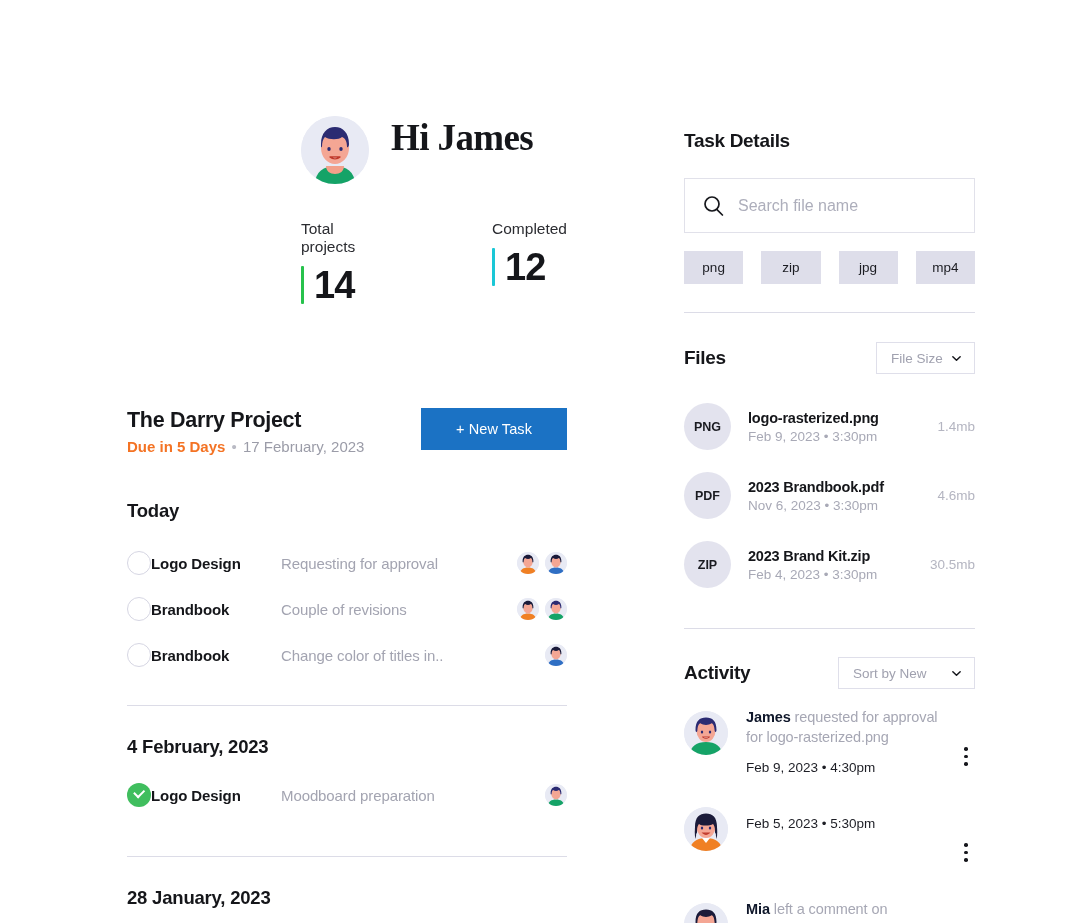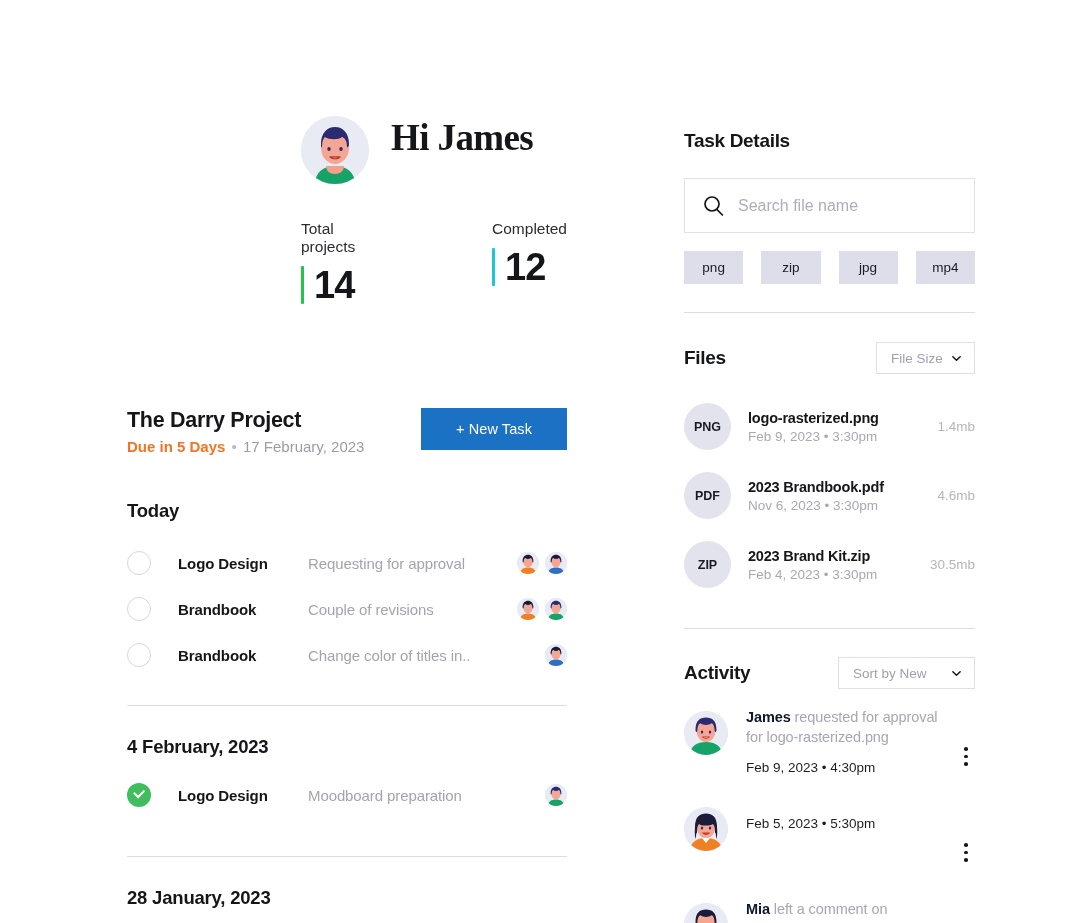--- a/index.html
+++ b/index.html
@@ -42,21 +42,21 @@
 
   .task-list { margin-top: 18px; }
   .task-row { display: flex; align-items: center; height: 46px; }
   .chk { width: 24px; height: 24px; border-radius: 50%; border: 1.6px solid #d6d6e3; flex: 0 0 auto; }
   .chk.done { border: none; background: #40be5e; position: relative; }
   .chk.done::after {
     content: ""; position: absolute; left: 7px; top: 6px;
     width: 8px; height: 4.5px; border-left: 2px solid #fff; border-bottom: 2px solid #fff;
     transform: rotate(-45deg);
   }
-  .task-name { width: 130px; margin-left: 27px; font-size: 15px; font-weight: 700; letter-spacing: -0.1px; }
+  .task-name { width: 130px; font-size: 15px; font-weight: 700; letter-spacing: -0.1px; }
   .task-desc { flex: 1; font-size: 15px; color: #a3a4b1; letter-spacing: -0.1px; }
   .task-people { display: flex; gap: 6px; width: 52px; justify-content: flex-end; }
   .av-sm { width: 22px; height: 22px; border-radius: 50%; background: #e8eaf4; flex: 0 0 auto; }
 
   .divider { height: 1px; background: #dcdce7; }
   .div-1 { margin-top: 27px; }
   .section-block { margin-top: 30px; }
   .section-block .task-list { margin-top: 14px; }
   .div-2 { margin-top: 38px; }
 

